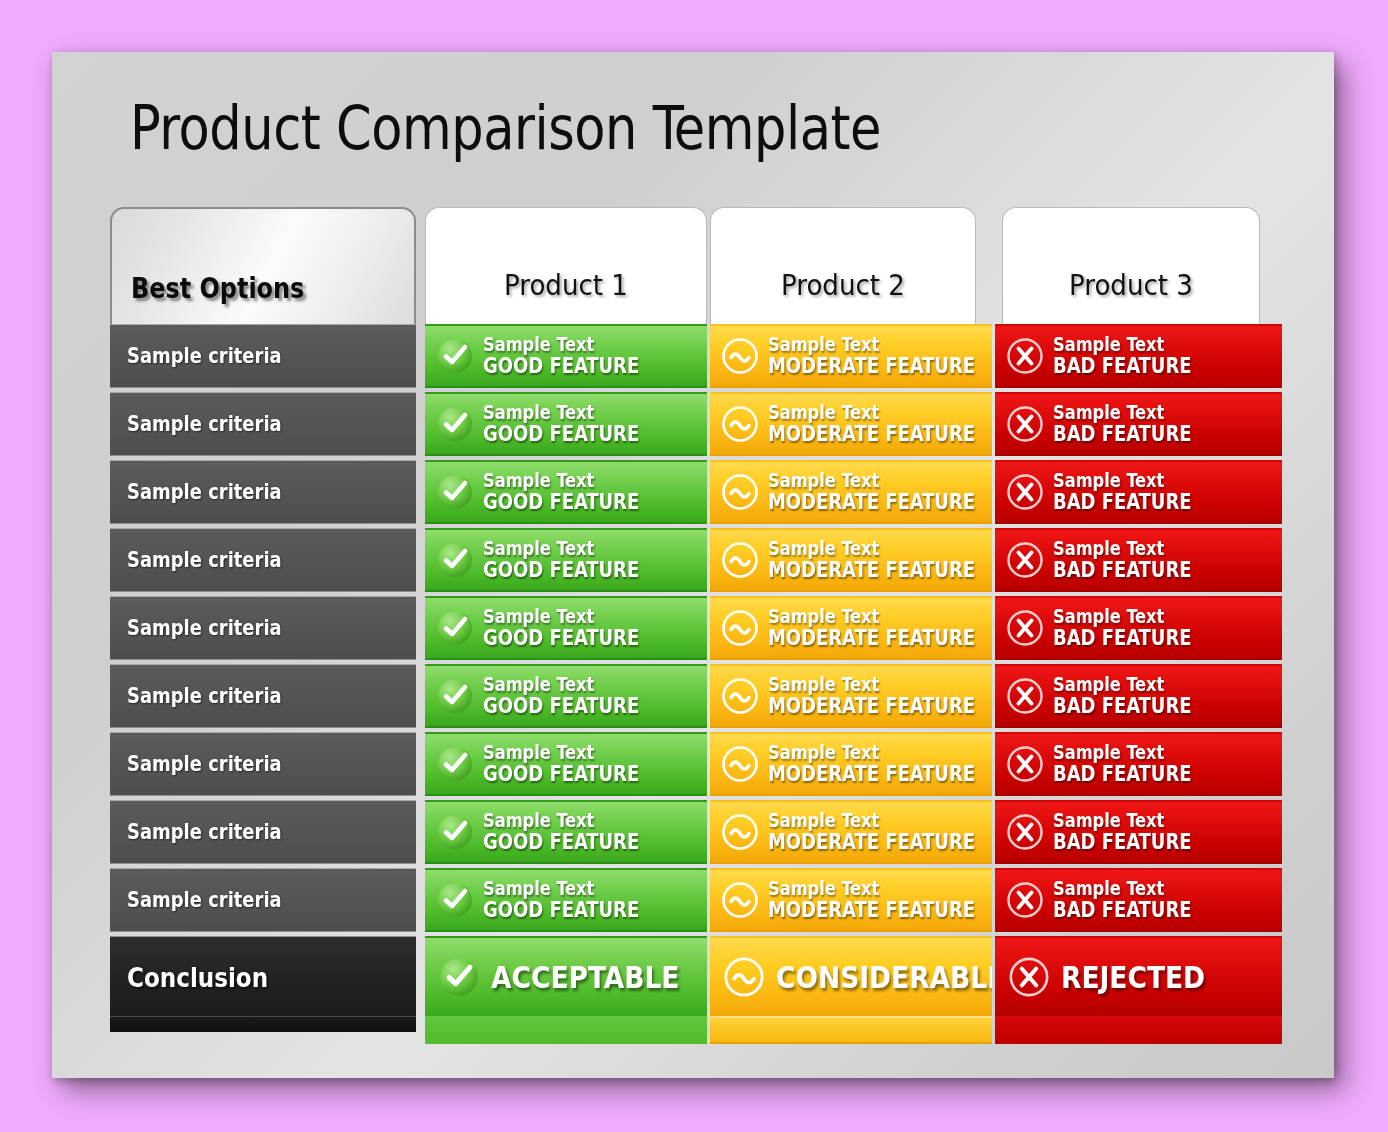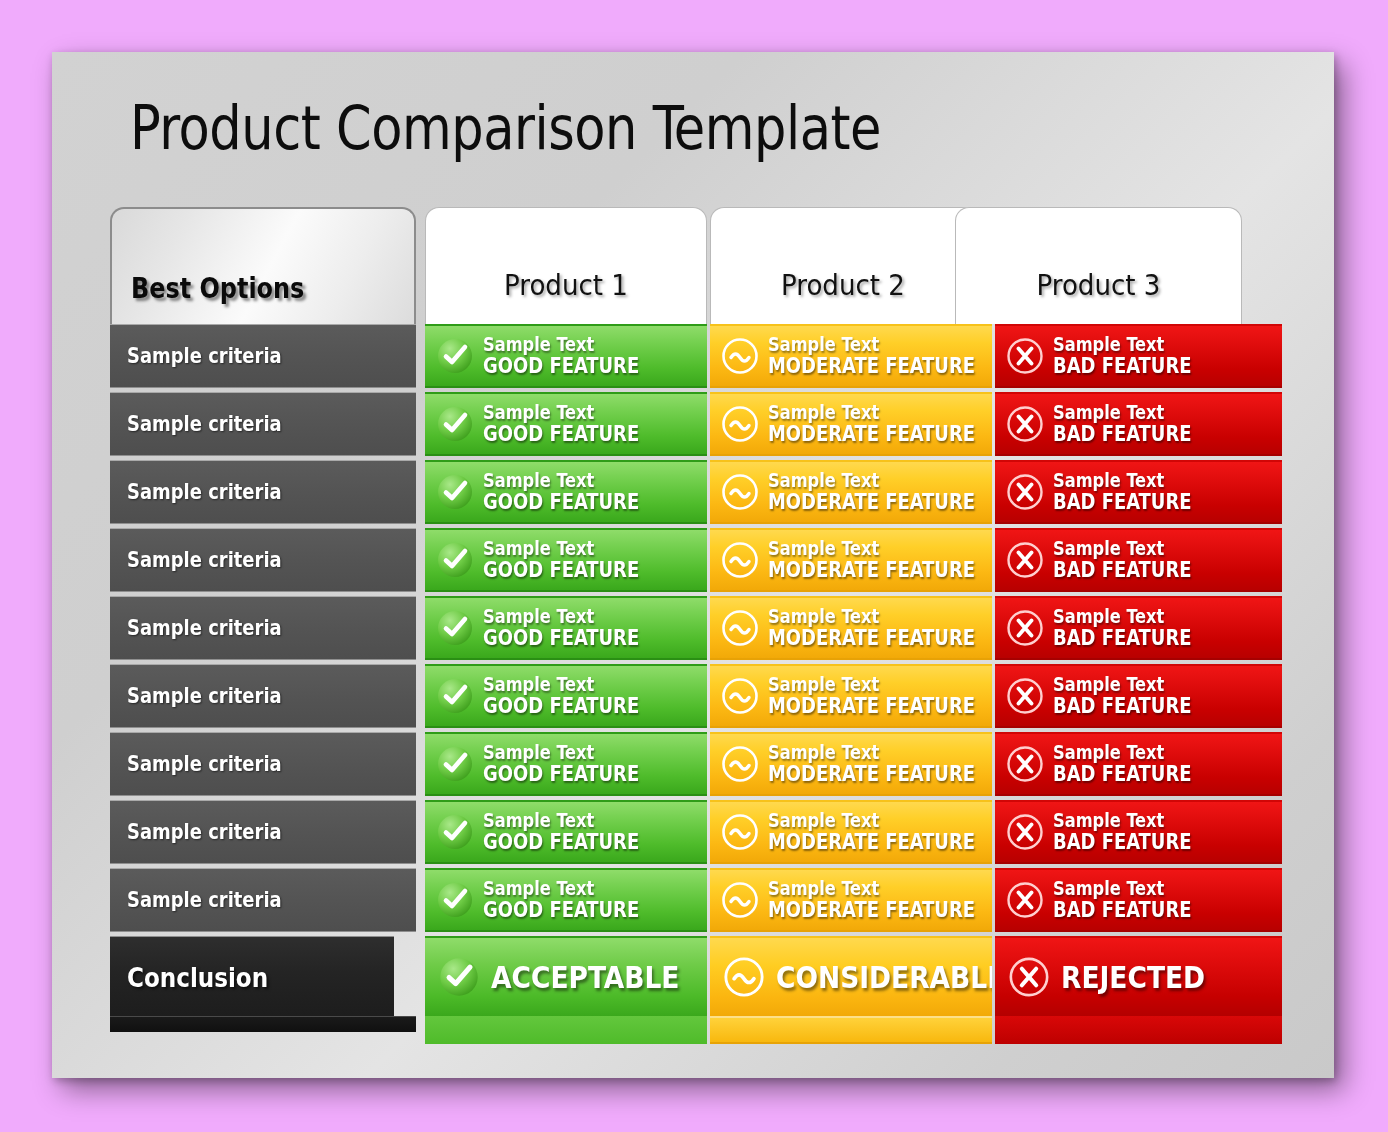--- a/index.html
+++ b/index.html
@@ -81,21 +81,21 @@
   }
   .head-product {
     height: 117px;
     background: #ffffff;
     border: 1px solid #b9b9b9;
     border-bottom: none;
     border-radius: 14px 14px 0 0;
   }
   .head-p1 { left: 315px; width: 282px; }
   .head-p2 { left: 600px; width: 266px; }
-  .head-p3 { left: 845px; width: 287px; }
+  .head-p3 { left: 892px; width: 258px; }
 
   .head-label-criteria {
     position: absolute;
     left: 19px;
     bottom: 19px;
     font-size: 28px;
     font-weight: bold;
     color: #0a0a0a;
     text-shadow: 3px 3px 3px rgba(0,0,0,0.45);
     font-family: "DejaVu Sans Condensed", "Liberation Sans Narrow", "Liberation Sans", sans-serif;
@@ -138,21 +138,21 @@
     transform-origin: left center;
     font-size: 21px;
     font-weight: bold;
     color: #ffffff;
     text-shadow: 1px 1px 2px rgba(0,0,0,0.55);
     font-family: "DejaVu Sans Condensed", "Liberation Sans Narrow", "Liberation Sans", sans-serif;
     white-space: nowrap;
   }
   .crit-concl {
     position: relative;
-    width: 284px;
+    width: 306px;
     height: 80px;
     background: linear-gradient(180deg, #2e2e2e 0%, #242424 45%, #1d1d1d 100%);
     border-top: 1px solid #8f8f8f;
     box-sizing: border-box;
     text-align: center;
   }
   .crit-concl span {
     position: absolute;
     left: 17px;
     top: 50%;

